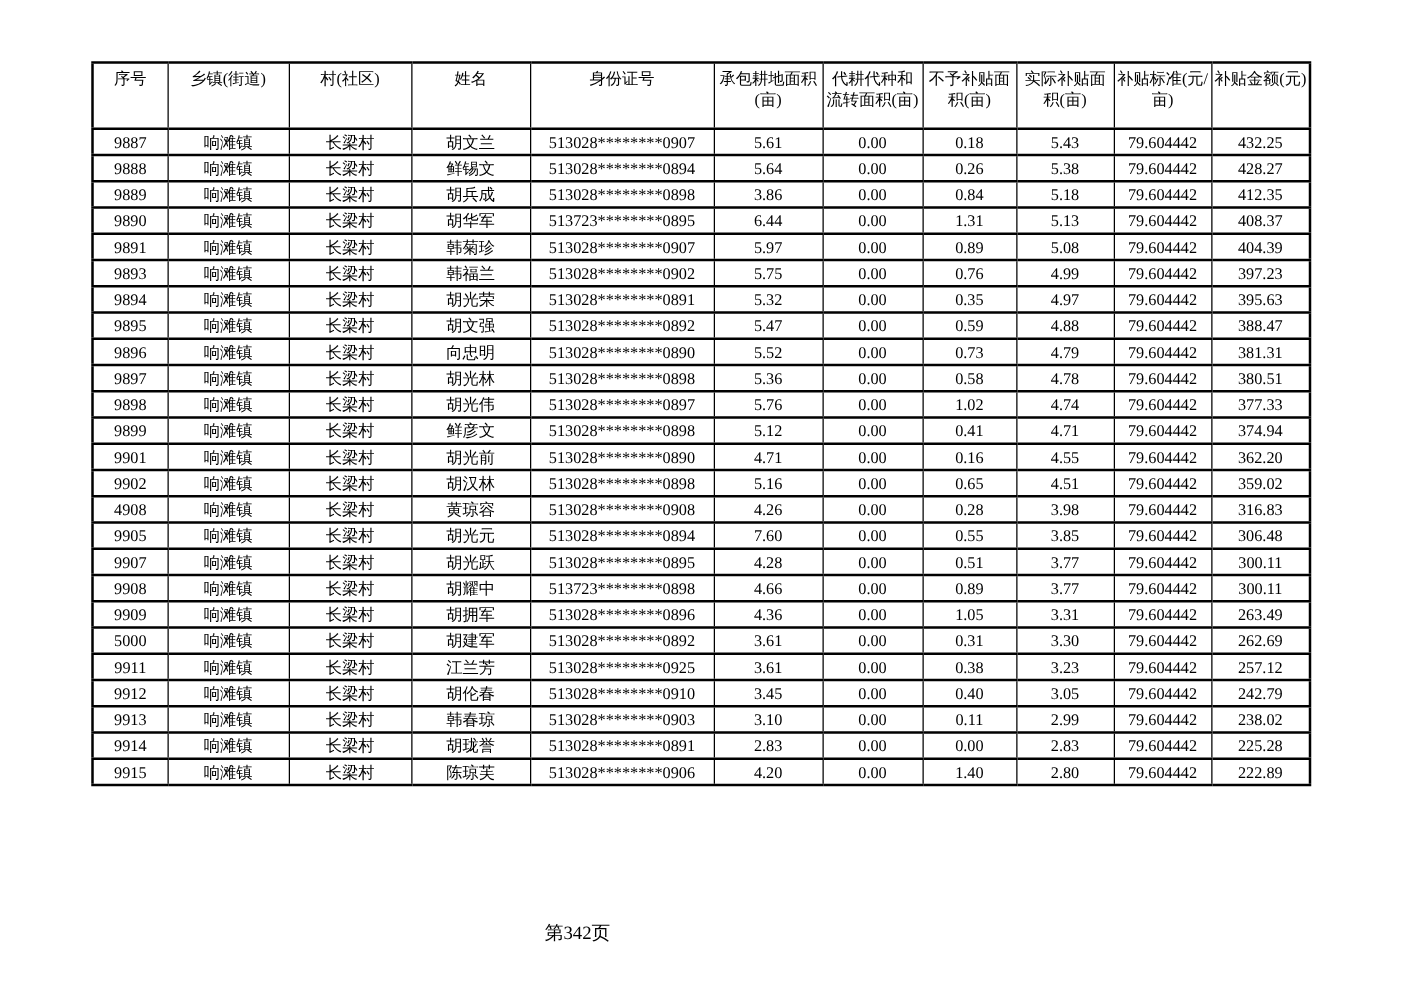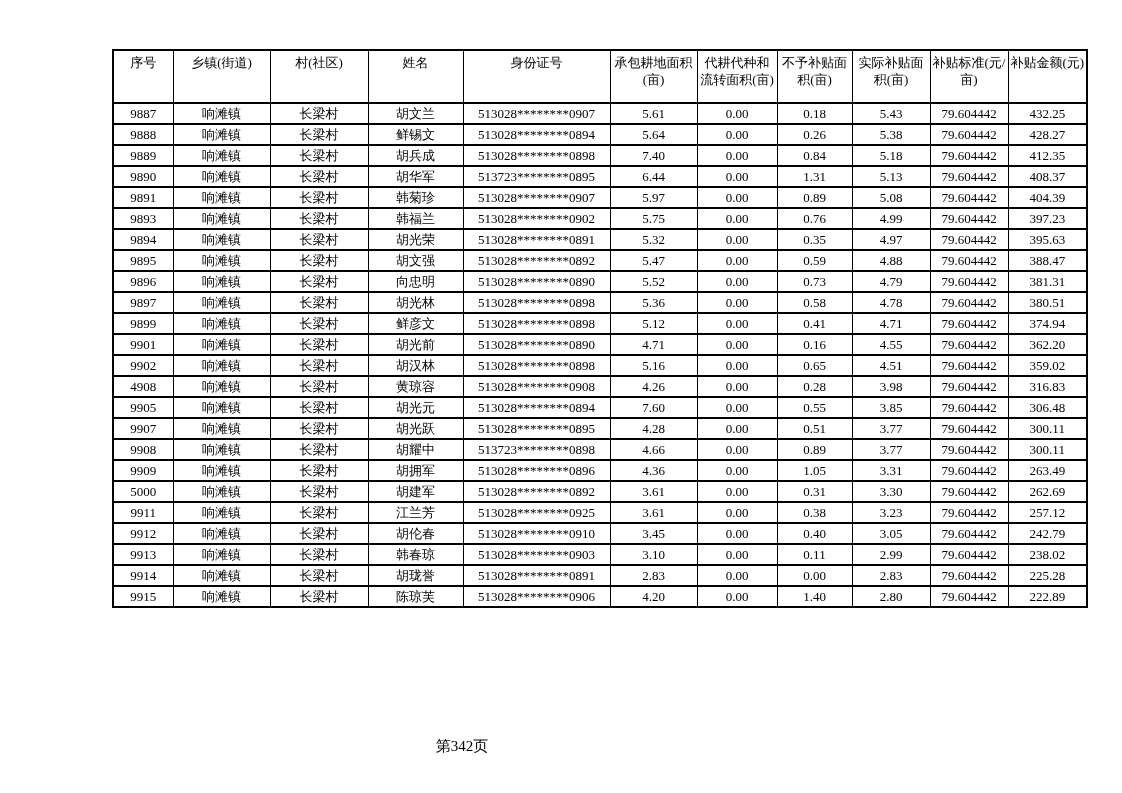--- a/index.html
+++ b/index.html
@@ -17,21 +17,20 @@
     overflow: hidden;
   }
   table.subsidy {
     position: absolute;
     left: 73px;
     top: 49px;
     width: 974px;
     border-collapse: collapse;
     table-layout: fixed;
     border: 2px solid #000;
-    margin-left: 39px;
   }
   table.subsidy th, table.subsidy td {
     border-left: 1px solid #000;
     border-right: 1px solid #000;
     border-top: 2px solid #000;
     border-bottom: 2px solid #000;
     text-align: center;
     overflow: hidden;
     white-space: normal;
   }
@@ -130,21 +129,21 @@
           <td>5.38</td>
           <td>79.604442</td>
           <td>428.27</td>
         </tr>
         <tr>
           <td>9889</td>
           <td>响滩镇</td>
           <td>长梁村</td>
           <td>胡兵成</td>
           <td>513028********0898</td>
-          <td>7.40</td>
+          <td>3.86</td>
           <td>0.00</td>
           <td>0.84</td>
           <td>5.18</td>
           <td>79.604442</td>
           <td>412.35</td>
         </tr>
         <tr>
           <td>9890</td>
           <td>响滩镇</td>
           <td>长梁村</td>
@@ -227,20 +226,33 @@
           <td>响滩镇</td>
           <td>长梁村</td>
           <td>胡光林</td>
           <td>513028********0898</td>
           <td>5.36</td>
           <td>0.00</td>
           <td>0.58</td>
           <td>4.78</td>
           <td>79.604442</td>
           <td>380.51</td>
+        </tr>
+        <tr>
+          <td>9898</td>
+          <td>响滩镇</td>
+          <td>长梁村</td>
+          <td>胡光伟</td>
+          <td>513028********0897</td>
+          <td>5.76</td>
+          <td>0.00</td>
+          <td>1.02</td>
+          <td>4.74</td>
+          <td>79.604442</td>
+          <td>377.33</td>
         </tr>
         <tr>
           <td>9899</td>
           <td>响滩镇</td>
           <td>长梁村</td>
           <td>鲜彦文</td>
           <td>513028********0898</td>
           <td>5.12</td>
           <td>0.00</td>
           <td>0.41</td>

